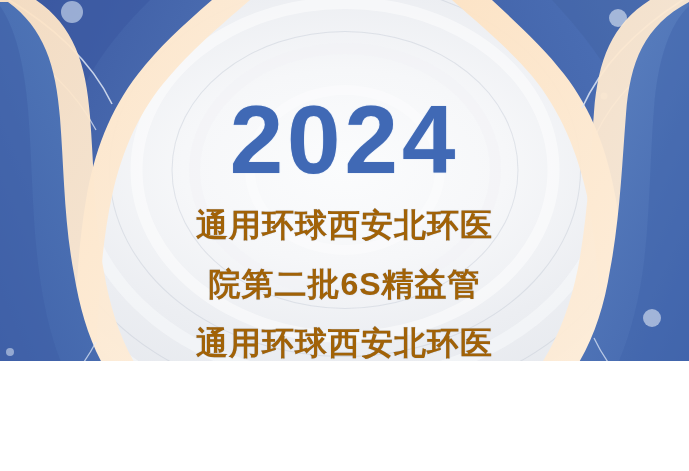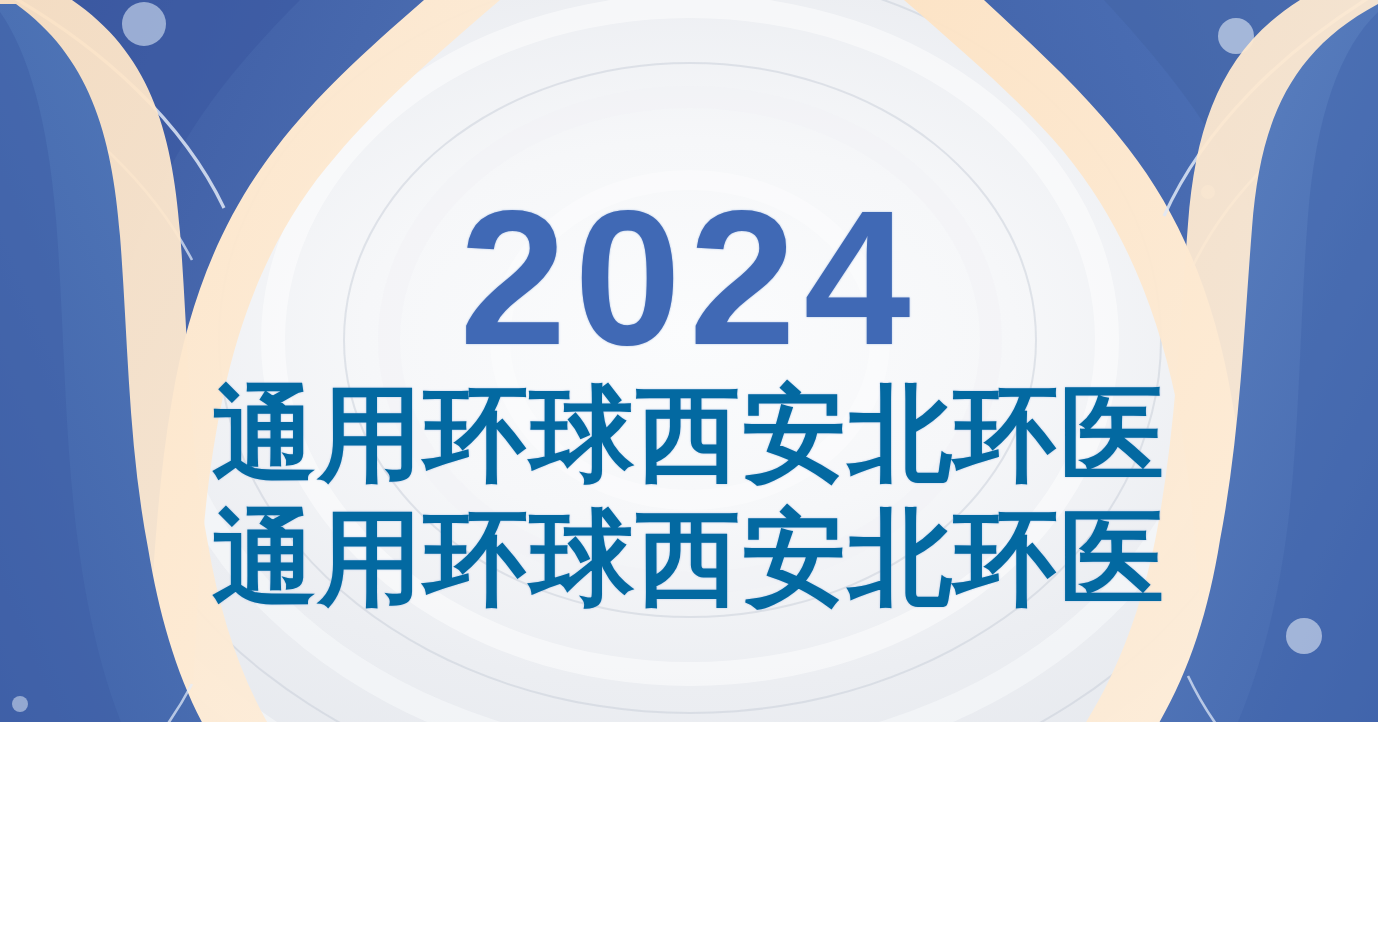--- a/index.html
+++ b/index.html
@@ -84,28 +84,29 @@
     user-select: none;
   }
   .headline {
     margin-top: 8px;
     display: flex;
     flex-direction: column;
     align-items: center;
     gap: 9px;
   }
   .headline .line {
-    font-size: 52px;
+    font-size: 32px;
     line-height: 1.02;
     font-weight: 700;
     letter-spacing: 1px;
-    color: #0369a1;
+    color: #a16207;
     white-space: nowrap;
     text-shadow: 0 0 1px rgba(150,180,225,0.85);
     user-select: none;
+    margin-top: 17px;
   }
 </style>
 </head>
 <body>
 
 <div id="poster">
 
   <div class="bg-base"></div>
 
   <div class="rings">
@@ -204,17 +205,18 @@
         <circle cx="670" cy="396" r="4" fill="#d2ddee" opacity="0.6"></circle>
       </g>
     </svg>
   </div>
 
   <div class="content">
     <div class="year">2024</div>
 
     <div class="headline">
       <div class="line">通用环球西安北环医</div>
+      <div class="line">院第二批6S精益管</div>
       <div class="line">通用环球西安北环医</div>
     </div>
   </div>
 
 </div>
 
 </body></html>

